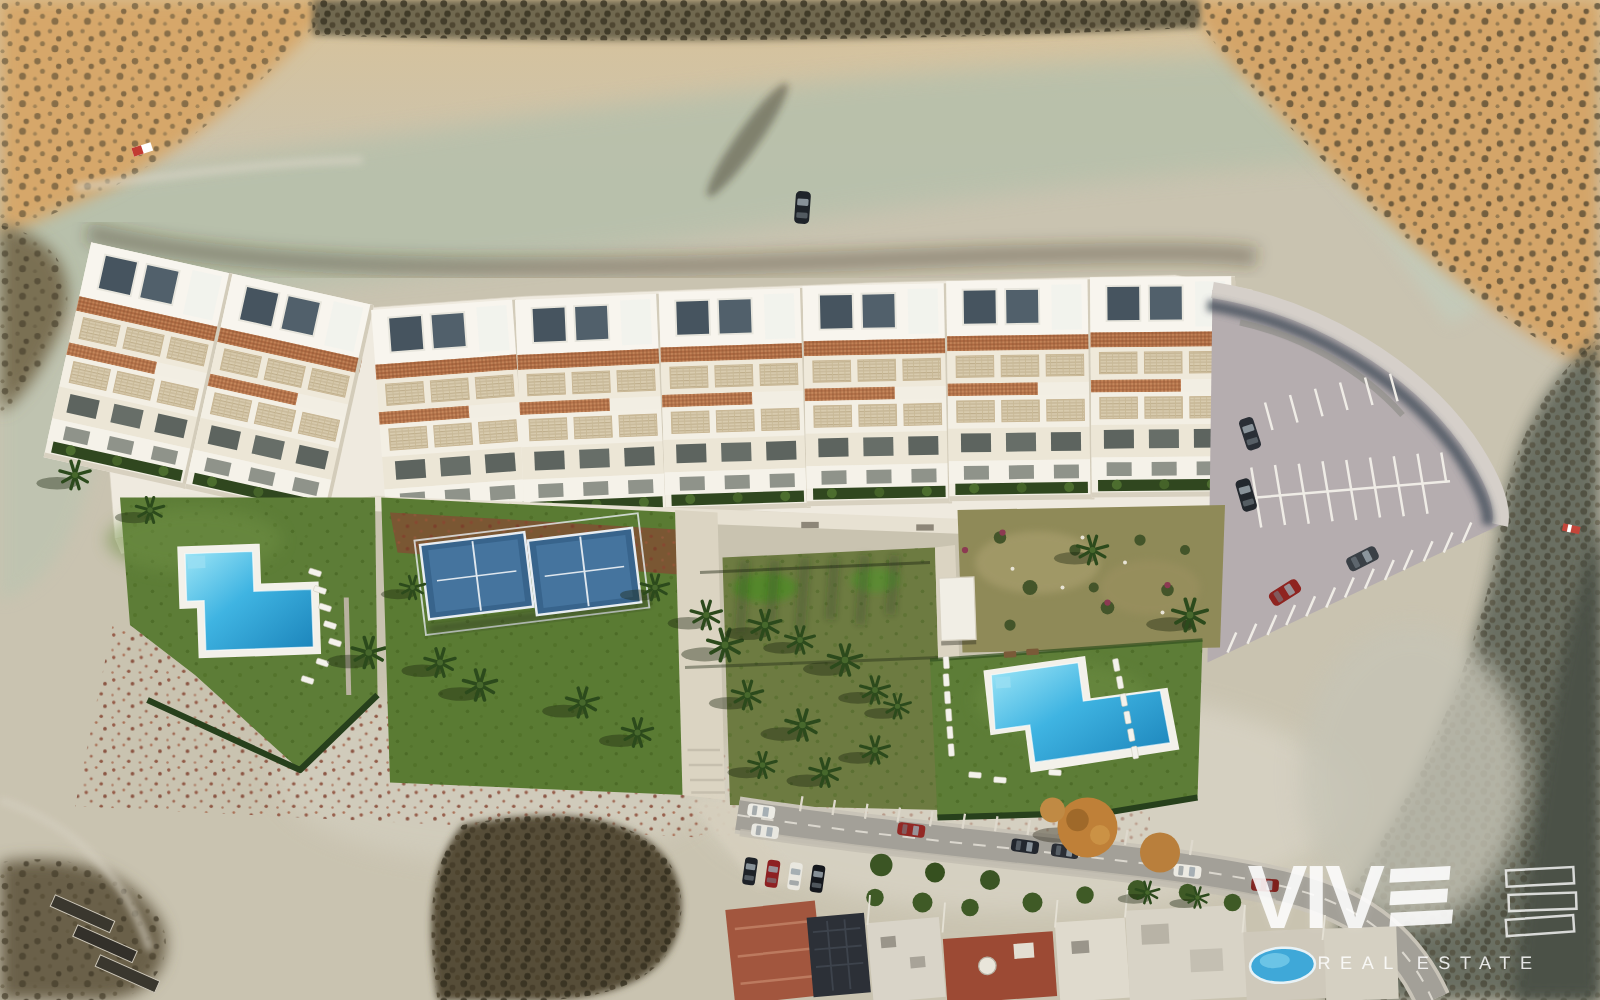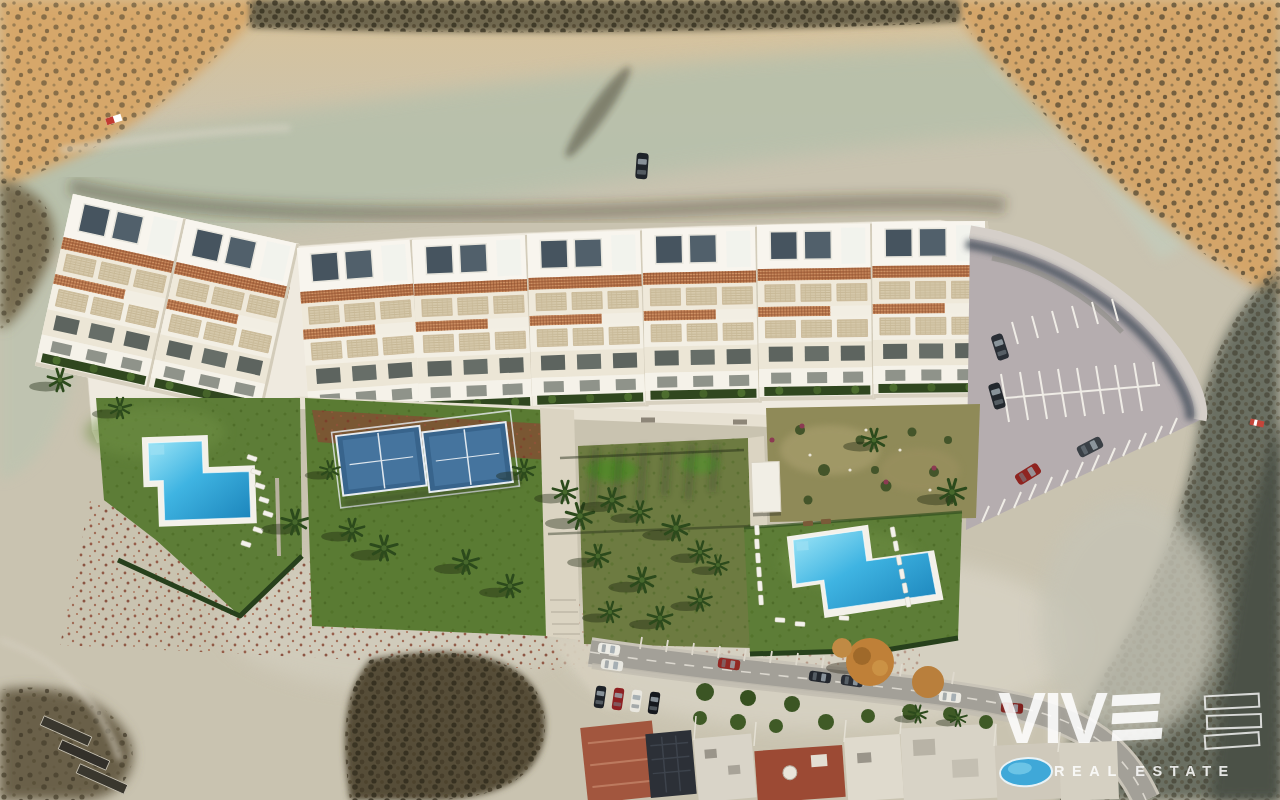--- a/index.html
+++ b/index.html
@@ -11,21 +11,21 @@
   .logo .wordmark{font-size:72px;font-weight:bold;line-height:.78;letter-spacing:-3px;
     font-family:"Liberation Sans",sans-serif;text-shadow:0 0 6px rgba(255,255,255,.15);}
   .logo .ebars{display:flex;flex-direction:column;margin-left:7px;margin-top:4px;}
   .logo .ebars .bar{width:48px;height:11px;background:#fff;margin-bottom:6.5px;transform:rotate(-3deg) skewX(-8deg);}
   .logo .ebars .bar:nth-child(2){width:46px;}
   .logo .ebars .bar:nth-child(3){width:50px;}
   .echo{position:absolute;left:206px;top:4px;display:flex;flex-direction:column;opacity:.92;}
   .echo .obar{width:52px;height:11px;border:2px solid rgba(255,255,255,.85);margin-bottom:4.5px;transform:rotate(-3deg);}
   .echo .obar:nth-child(2){transform:rotate(-2deg) translateX(2px);}
   .echo .obar:nth-child(3){transform:rotate(-4deg);}
-  .logo .tagline{position:absolute;left:56px;top:73px;font-size:14.5px;font-weight:bold;
+  .logo .tagline{position:absolute;left:56px;top:73px;font-size:14.5px;font-weight:normal;
     letter-spacing:7.6px;white-space:nowrap;opacity:.85;}
 </style>
 </head>
 <body>
 
 <div class="stage">
 <svg viewBox="0 0 1280 800" width="1280" height="800">
   <defs>
     <filter id="b3" x="-30%" y="-30%" width="160%" height="160%">
           <feGaussianBlur stdDeviation="3"></feGaussianBlur>

